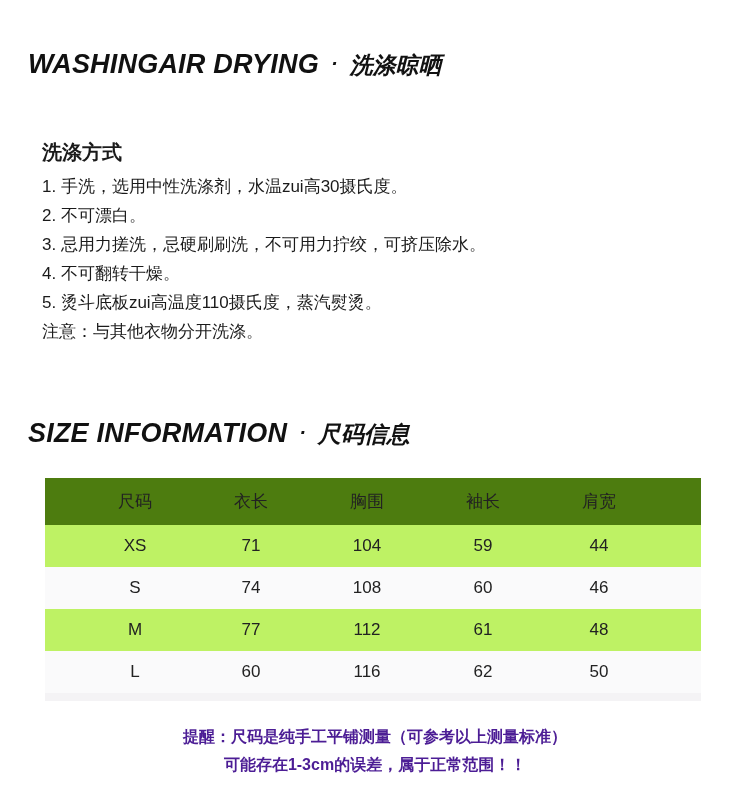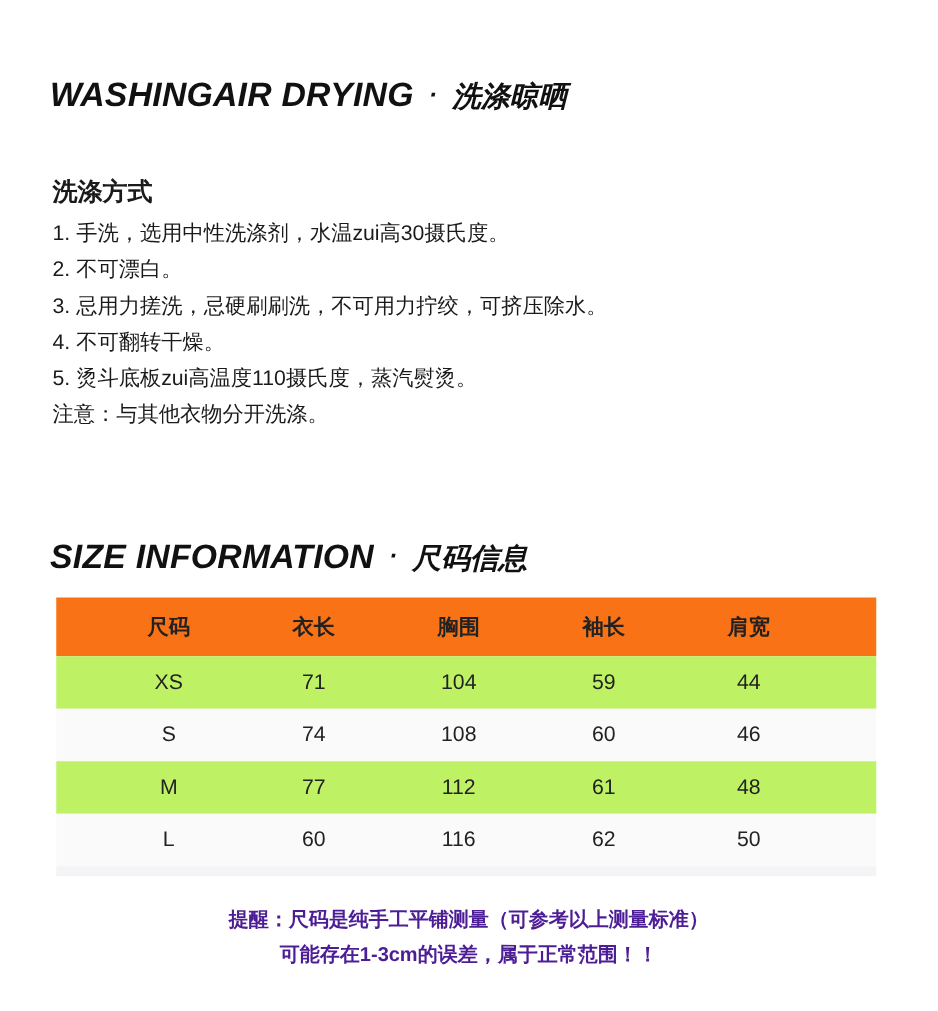--- a/index.html
+++ b/index.html
@@ -1,41 +1,41 @@
 <!DOCTYPE html>
 <html><head>
 <meta charset="utf-8">
 <style>
   html,body{margin:0;padding:0;}
   body{
     width:750px;height:809px;background:#ffffff;position:relative;overflow:hidden;
     font-family:"Liberation Sans","DejaVu Sans",sans-serif;color:#1a1a1a;
   }
   .sec-title{
-    position:absolute;left:28px;margin:12px;white-space:nowrap;
+    position:absolute;left:28px;margin:0;white-space:nowrap;
     font-style:italic;font-weight:800;color:#111;
   }
   .sec-title .en{font-size:27px;letter-spacing:.2px;}
   .sec-title .dot{font-size:20px;margin:0 12px;vertical-align:3px;font-weight:700;}
   .sec-title .cn{font-size:23px;}
   #wash-title{top:44px;}
   #size-title{top:413px;}
 
   .wash-block{position:absolute;left:42px;top:143px;}
-  .wash-heading{font-size:20px;font-weight:700;margin:0 0 13px 0;line-height:22px;}
+  .wash-heading{font-size:20px;font-weight:700;margin:0 0 13px 0;line-height:22px;font-family:Liberation Mono, monospace;}
   .step{font-size:17px;line-height:18px;margin-bottom:11px;white-space:nowrap;}
   .wash-note{font-size:17px;line-height:18px;margin-top:9px;white-space:nowrap;}
 
   .size-table{position:absolute;left:45px;top:478px;width:656px;font-size:17px;color:#222;}
   .trow{
     display:grid;grid-template-columns:repeat(5,116px);padding-left:32px;
     text-align:center;
   }
   .trow .cell{white-space:nowrap;}
-  .thead{height:47px;line-height:47px;background:#f97316;font-weight:bold;}
+  .thead{height:47px;line-height:47px;background:#4d7c0f;}
   .drow{height:42px;line-height:42px;}
   .row-odd{background:#bef264;}
   .row-even{background:#fafafb;}
   .tstrip{height:8px;background:#f4f3f5;}
 
   .notice{
     position:absolute;top:728px;left:0;width:750px;text-align:center;
     font-size:16px;line-height:17px;font-weight:700;color:#4c1d95;
   }
   .notice .line2{margin-top:11px;}

